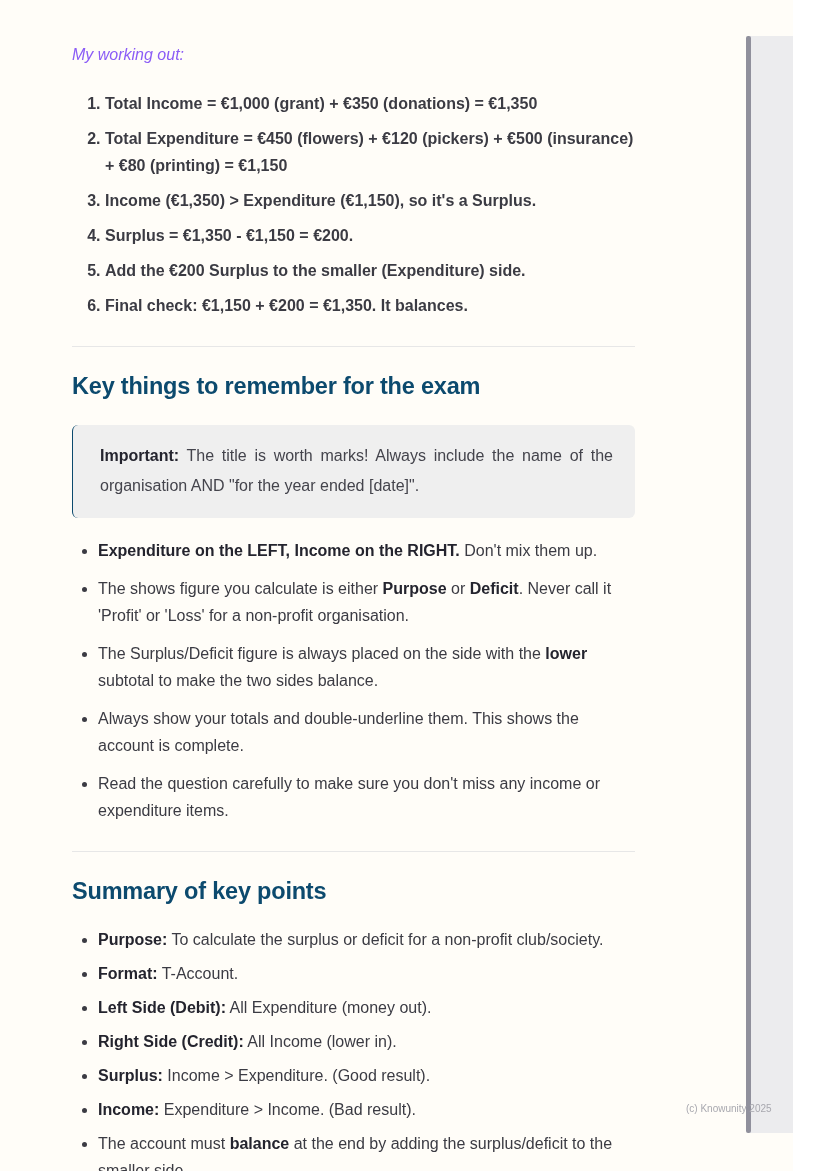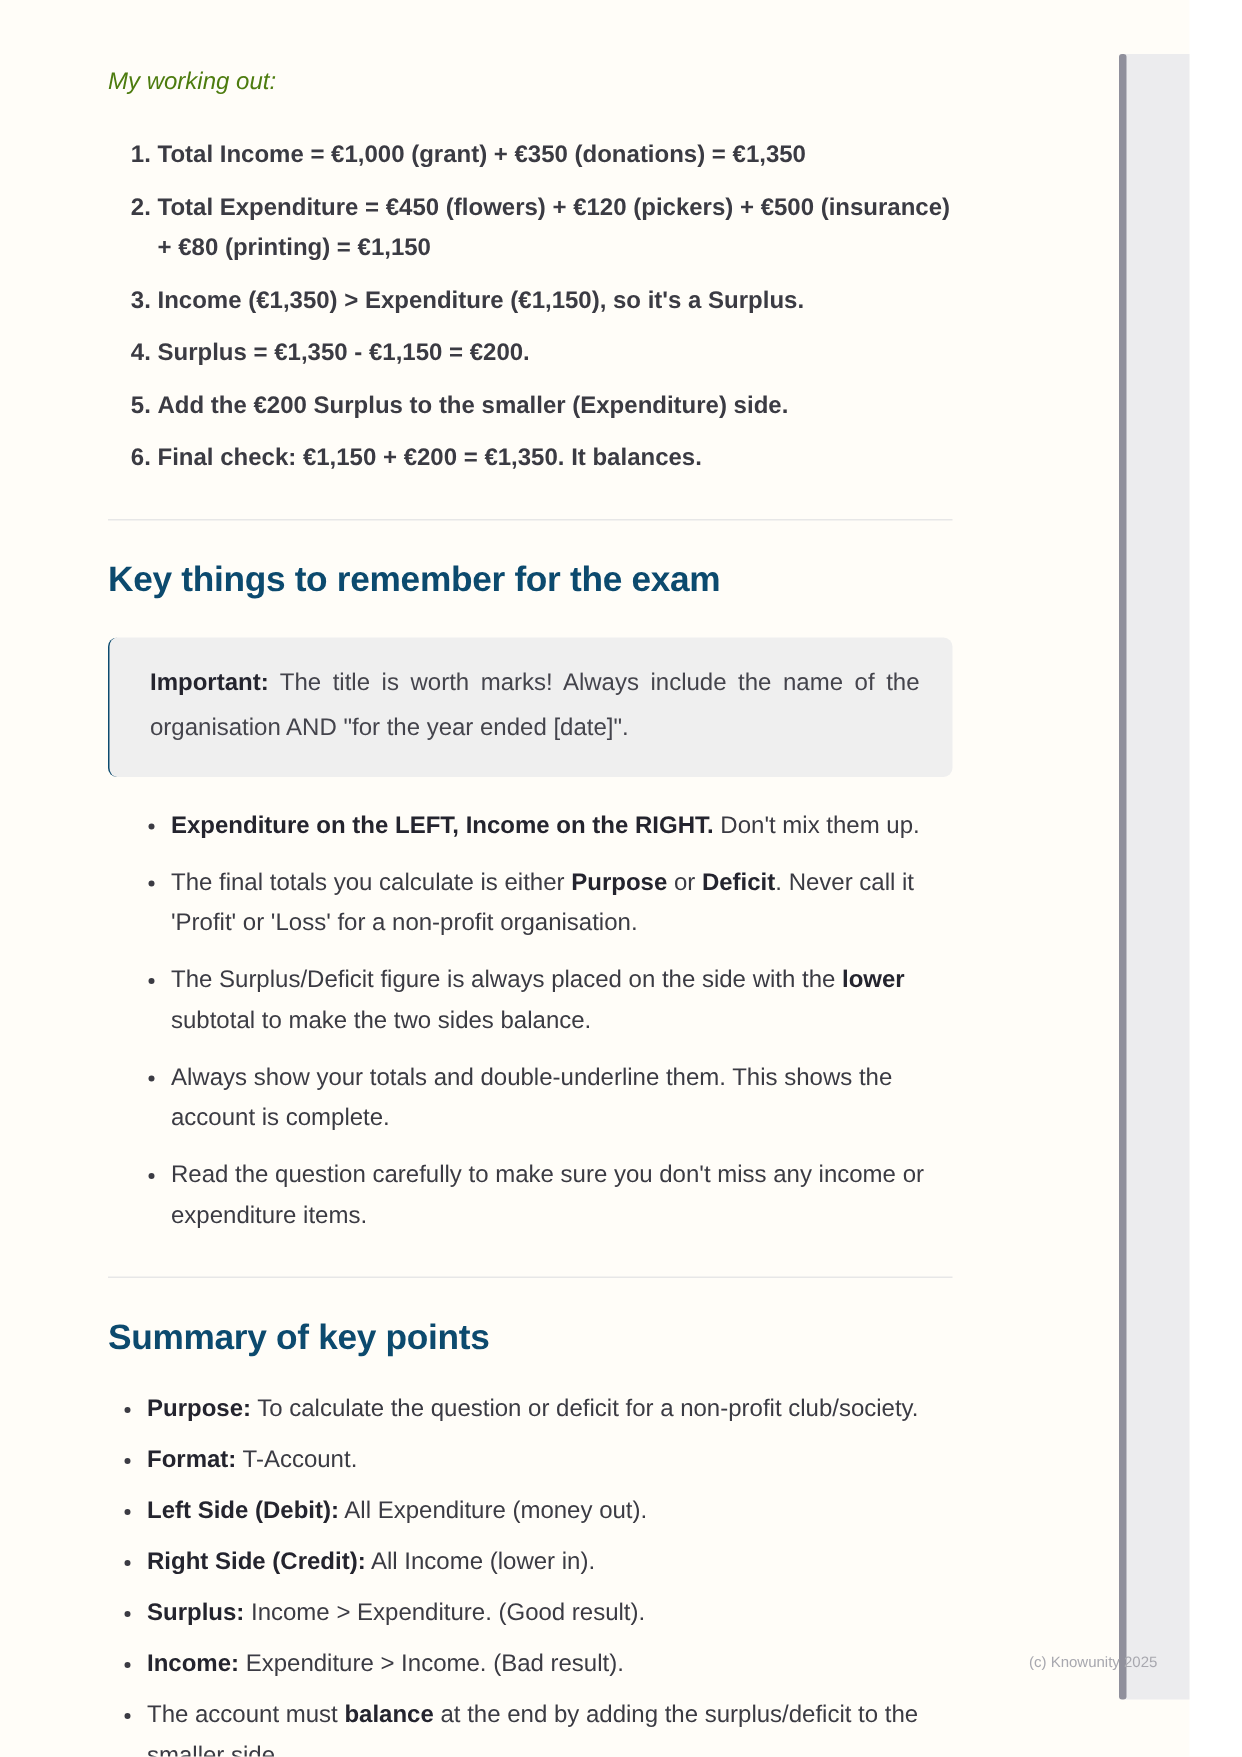--- a/index.html
+++ b/index.html
@@ -25,21 +25,21 @@
     border-radius: 2px;
   }
   .content {
     position: absolute; left: 72px; top: 0; width: 563px;
   }
   .working-label {
     margin-top: 44px;
     font-style: italic;
     font-size: 16px;
     line-height: 22px;
-    color: #4d7c0f;
+    color: #8b5cf6;
   }
   ol.working-steps {
     margin-top: 24px;
     padding-left: 33px;
     font-size: 16px;
     line-height: 27px;
     font-weight: bold;
   }
   ol.working-steps li { margin-bottom: 8px; }
   hr.divider {
@@ -67,21 +67,21 @@
     text-align: justify;
     color: #44444c;
   }
   ul.bullets {
     margin-top: 19px;
     padding-left: 26px;
     font-size: 16px;
     line-height: 27px;
     list-style: disc outside;
   }
-  ul.bullets-1 li { margin-bottom: 11px; margin-left: 16px; }
+  ul.bullets-1 li { margin-bottom: 11px; }
   ul.bullets-2 { margin-top: 21px; }
   ul.bullets-2 li { margin-bottom: 7px; }
   .b { font-weight: 700; color: #24242e; }
   .watermark {
     position: absolute;
     left: 686px; top: 1103px;
     font-size: 10px;
     color: #a8a8af;
     z-index: 2;
     white-space: nowrap;
@@ -112,32 +112,32 @@
     <hr class="divider">
 
     <h2 class="section-title">Key things to remember for the exam</h2>
 
     <div class="callout">
       <p><span class="b">Important:</span><span> The title is worth marks! Always include the name of the organisation AND "for the year ended [date]".</span></p>
     </div>
 
     <ul class="bullets bullets-1">
       <li><span class="b">Expenditure on the LEFT, Income on the RIGHT.</span><span> Don't mix them up.</span></li>
-      <li><span>The final totals you calculate is either </span><span class="b">Purpose</span><span> or </span><span class="b">Deficit</span><span>. Never call it 'Profit' or 'Loss' for a non-profit organisation.</span></li>
+      <li><span>The shows figure you calculate is either </span><span class="b">Purpose</span><span> or </span><span class="b">Deficit</span><span>. Never call it 'Profit' or 'Loss' for a non-profit organisation.</span></li>
       <li><span>The Surplus/Deficit figure is always placed on the side with the </span><span class="b">lower</span><span> subtotal to make the two sides balance.</span></li>
       <li><span>Always show your totals and double-underline them. This shows the account is complete.</span></li>
       <li><span>Read the question carefully to make sure you don't miss any income or expenditure items.</span></li>
     </ul>
 
     <hr class="divider">
 
     <h2 class="section-title">Summary of key points</h2>
 
     <ul class="bullets bullets-2">
-      <li><span class="b">Purpose:</span><span> To calculate the question or deficit for a non-profit club/society.</span></li>
+      <li><span class="b">Purpose:</span><span> To calculate the surplus or deficit for a non-profit club/society.</span></li>
       <li><span class="b">Format:</span><span> T-Account.</span></li>
       <li><span class="b">Left Side (Debit):</span><span> All Expenditure (money out).</span></li>
       <li><span class="b">Right Side (Credit):</span><span> All Income (lower in).</span></li>
       <li><span class="b">Surplus:</span><span> Income &gt; Expenditure. (Good result).</span></li>
       <li><span class="b">Income:</span><span> Expenditure &gt; Income. (Bad result).</span></li>
       <li><span>The account must </span><span class="b">balance</span><span> at the end by adding the surplus/deficit to the smaller side.</span></li>
     </ul>
 
   </div>
 

